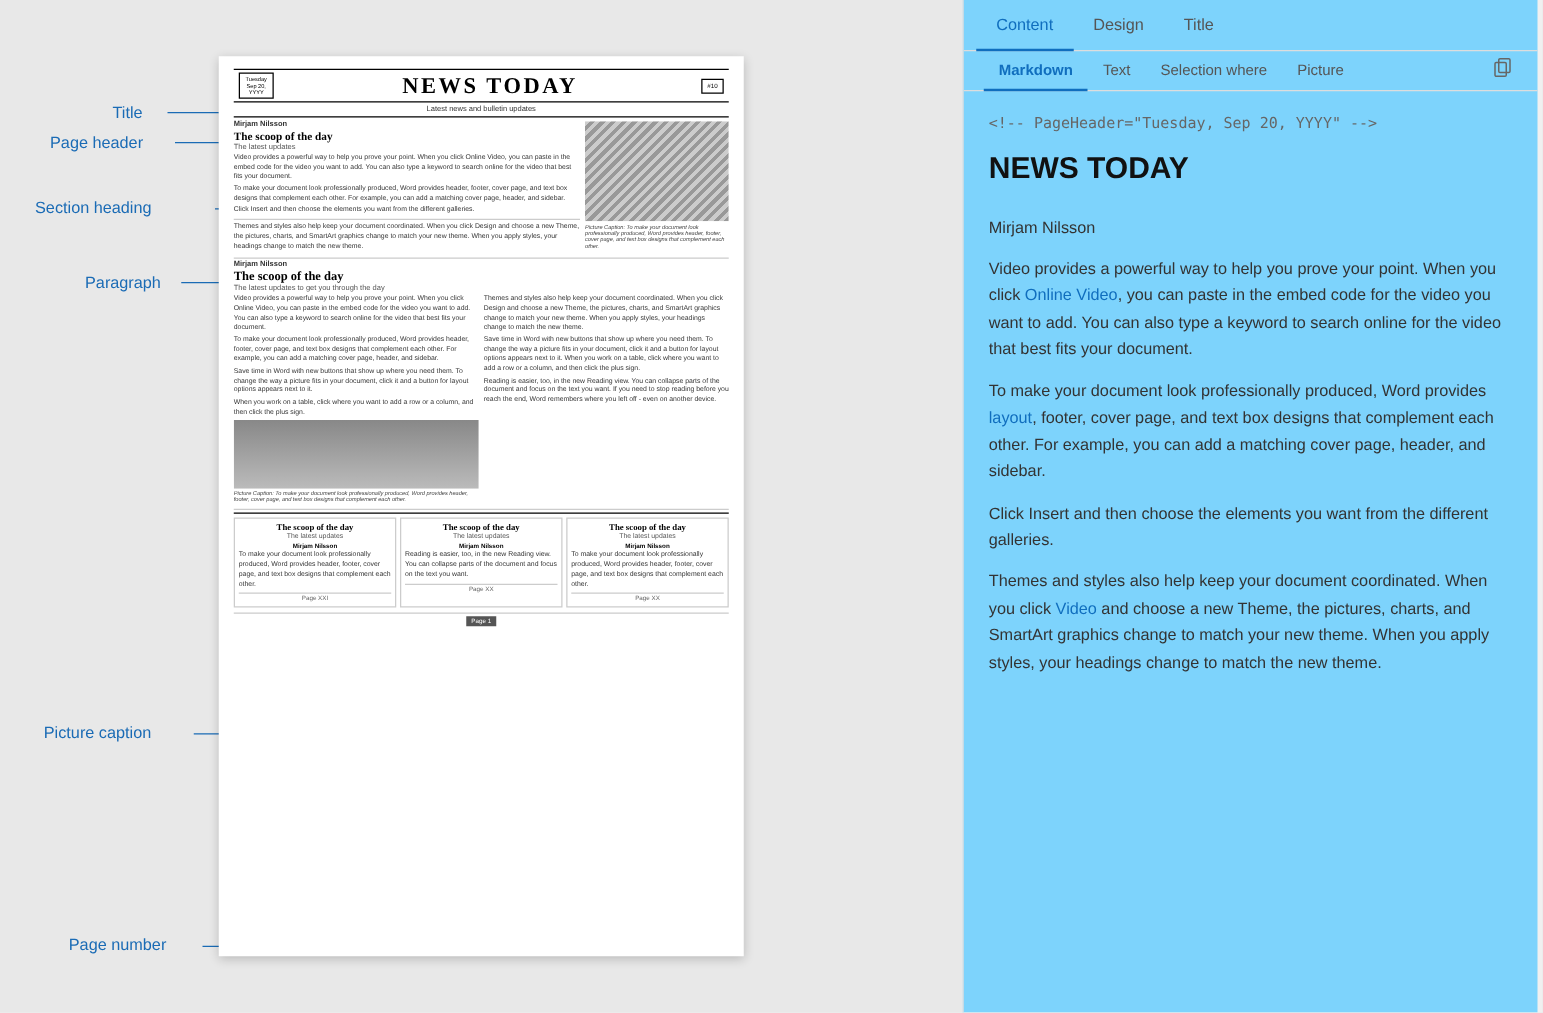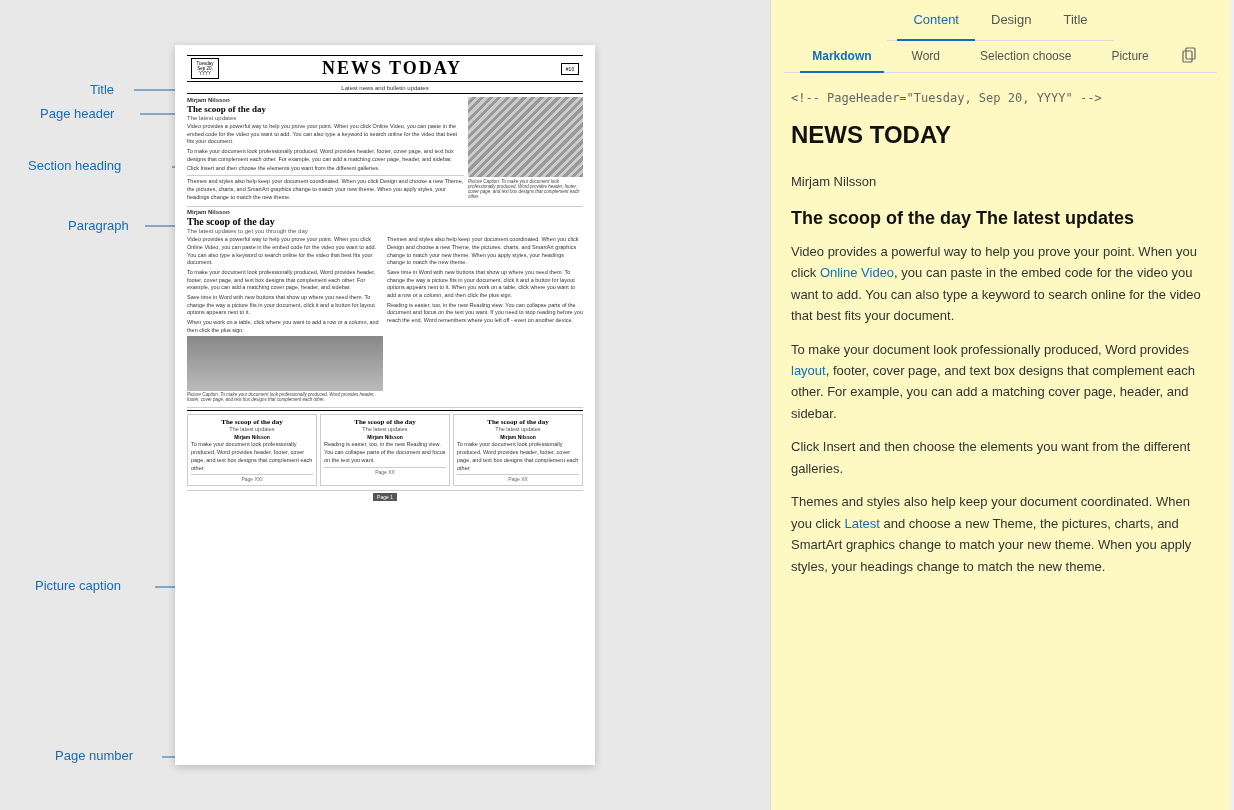--- a/index.html
+++ b/index.html
@@ -157,25 +157,24 @@
       font-size: 5px;
       color: #666;
       border-top: 0.5px solid #ccc;
       padding-top: 1px;
       margin-top: 1px;
     }
 
     
     .right-panel {
       width: 460px;
-      background: #fef9c3;
+      background: #7dd3fc;
       border-left: 1px solid #ddd;
       display: flex;
       flex-direction: column;
-      align-items: center;
     }
 
     .tabs-bar {
       display: flex;
       border-bottom: 1px solid #ddd;
       padding: 0 10px;
       gap: 0;
     }
     .tab-item {
       padding: 12px 16px;
@@ -189,21 +188,21 @@
       color: #106ebe;
       border-bottom: 2px solid #106ebe;
       font-weight: 500;
     }
 
     .sub-tabs-bar {
       display: flex;
       align-items: center;
       border-bottom: 1px solid #ddd;
       padding: 0 16px;
-      gap: 16px;
+      gap: 0;
     }
     .sub-tab-item {
       padding: 8px 12px;
       font-size: 12px;
       color: #555;
       cursor: pointer;
       border-bottom: 2px solid transparent;
       margin-bottom: -1px;
     }
     .sub-tab-item.active {
@@ -425,54 +424,53 @@
 <div class="right-panel">
 
   <div class="tabs-bar">
     <div class="tab-item active">Content</div>
     <div class="tab-item">Design</div>
     <div class="tab-item">Title</div>
   </div>
 
   <div class="sub-tabs-bar">
     <div class="sub-tab-item active">Markdown</div>
-    <div class="sub-tab-item">Word</div>
-    <div class="sub-tab-item">Selection choose</div>
+    <div class="sub-tab-item">Text</div>
+    <div class="sub-tab-item">Selection where</div>
     <div class="sub-tab-item">Picture</div>
     <button class="copy-icon-btn" title="Copy">
       <svg width="16" height="16" viewBox="0 0 16 16" fill="currentColor">
         <rect x="5" y="1" width="9" height="11" rx="1" fill="none" stroke="#666" stroke-width="1.2"></rect>
         <rect x="2" y="4" width="9" height="11" rx="1" fill="none" stroke="#666" stroke-width="1.2"></rect>
       </svg>
     </button>
   </div>
 
   <div class="content-area">
 
     <div class="content-comment">&lt;!-- PageHeader="Tuesday, Sep 20, YYYY" --&gt;</div>
 
     <div class="content-h1">NEWS TODAY</div>
 
     <div class="content-comment" style="margin-bottom:8px;"> </div>
 
     <div class="content-p">Mirjam Nilsson</div>
 
-    <div class="content-h2">The scoop of the day The latest updates</div>
 
     <div class="content-p">
       Video provides a powerful way to help you prove your point. When you click <a class="content-link">Online Video</a>, you can paste in the embed code for the video you want to add. You can also type a keyword to search online for the video that best fits your document.
     </div>
 
     <div class="content-p">
       To make your document look professionally produced, Word provides <a class="content-link">layout</a>, footer, cover page, and text box designs that complement each other. For example, you can add a matching cover page, header, and sidebar.
     </div>
 
     <div class="content-p">
       Click Insert and then choose the elements you want from the different galleries.
     </div>
 
     <div class="content-p">
-      Themes and styles also help keep your document coordinated. When you click <a class="content-link">Latest</a> and choose a new Theme, the pictures, charts, and SmartArt graphics change to match your new theme. When you apply styles, your headings change to match the new theme.
+      Themes and styles also help keep your document coordinated. When you click <a class="content-link">Video</a> and choose a new Theme, the pictures, charts, and SmartArt graphics change to match your new theme. When you apply styles, your headings change to match the new theme.
     </div>
 
   </div>
 
 </div>
 
 </body></html>

